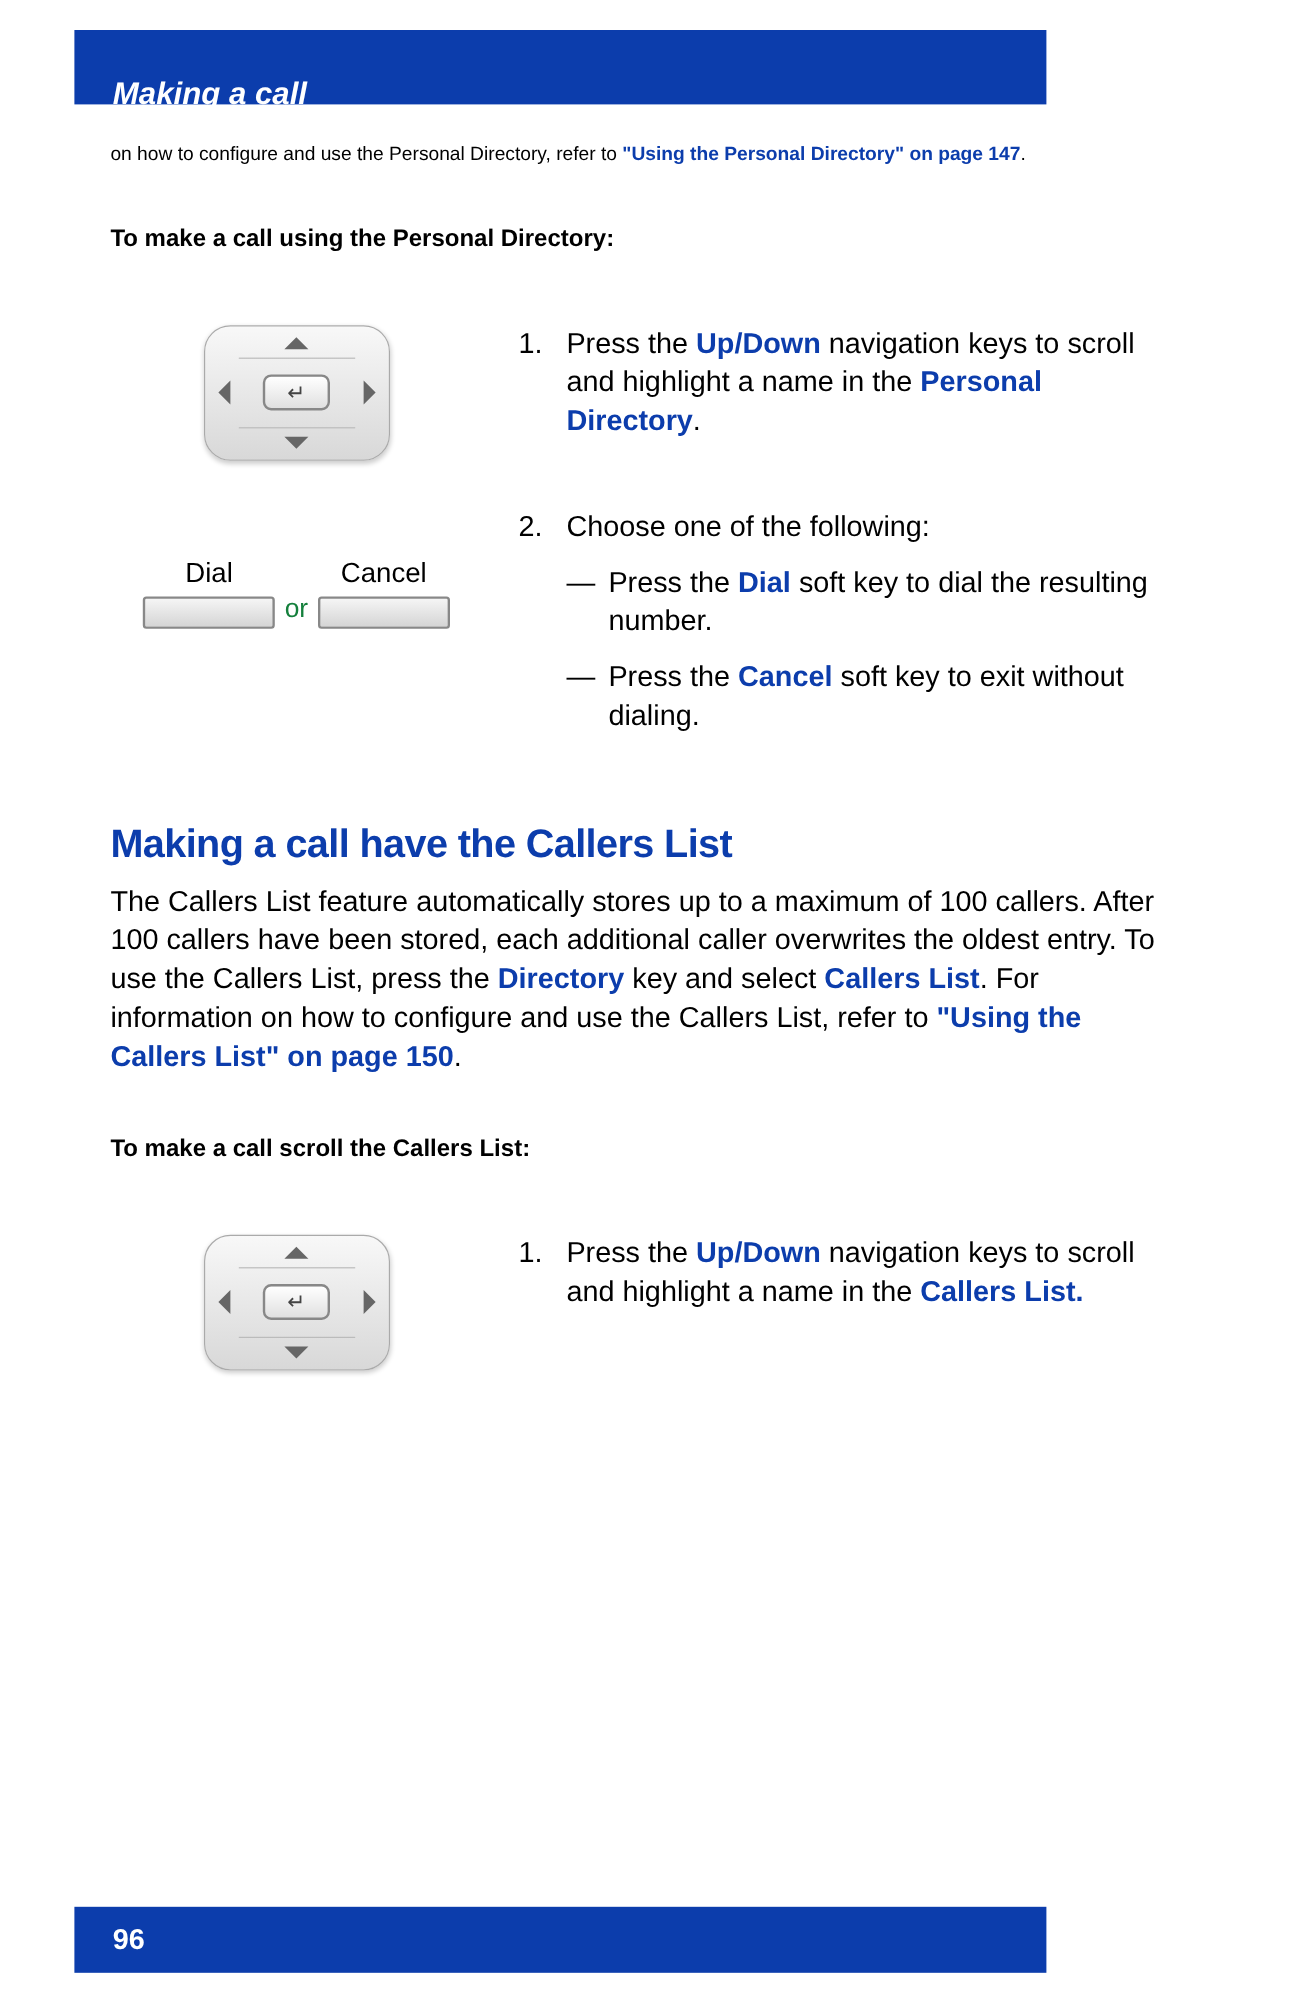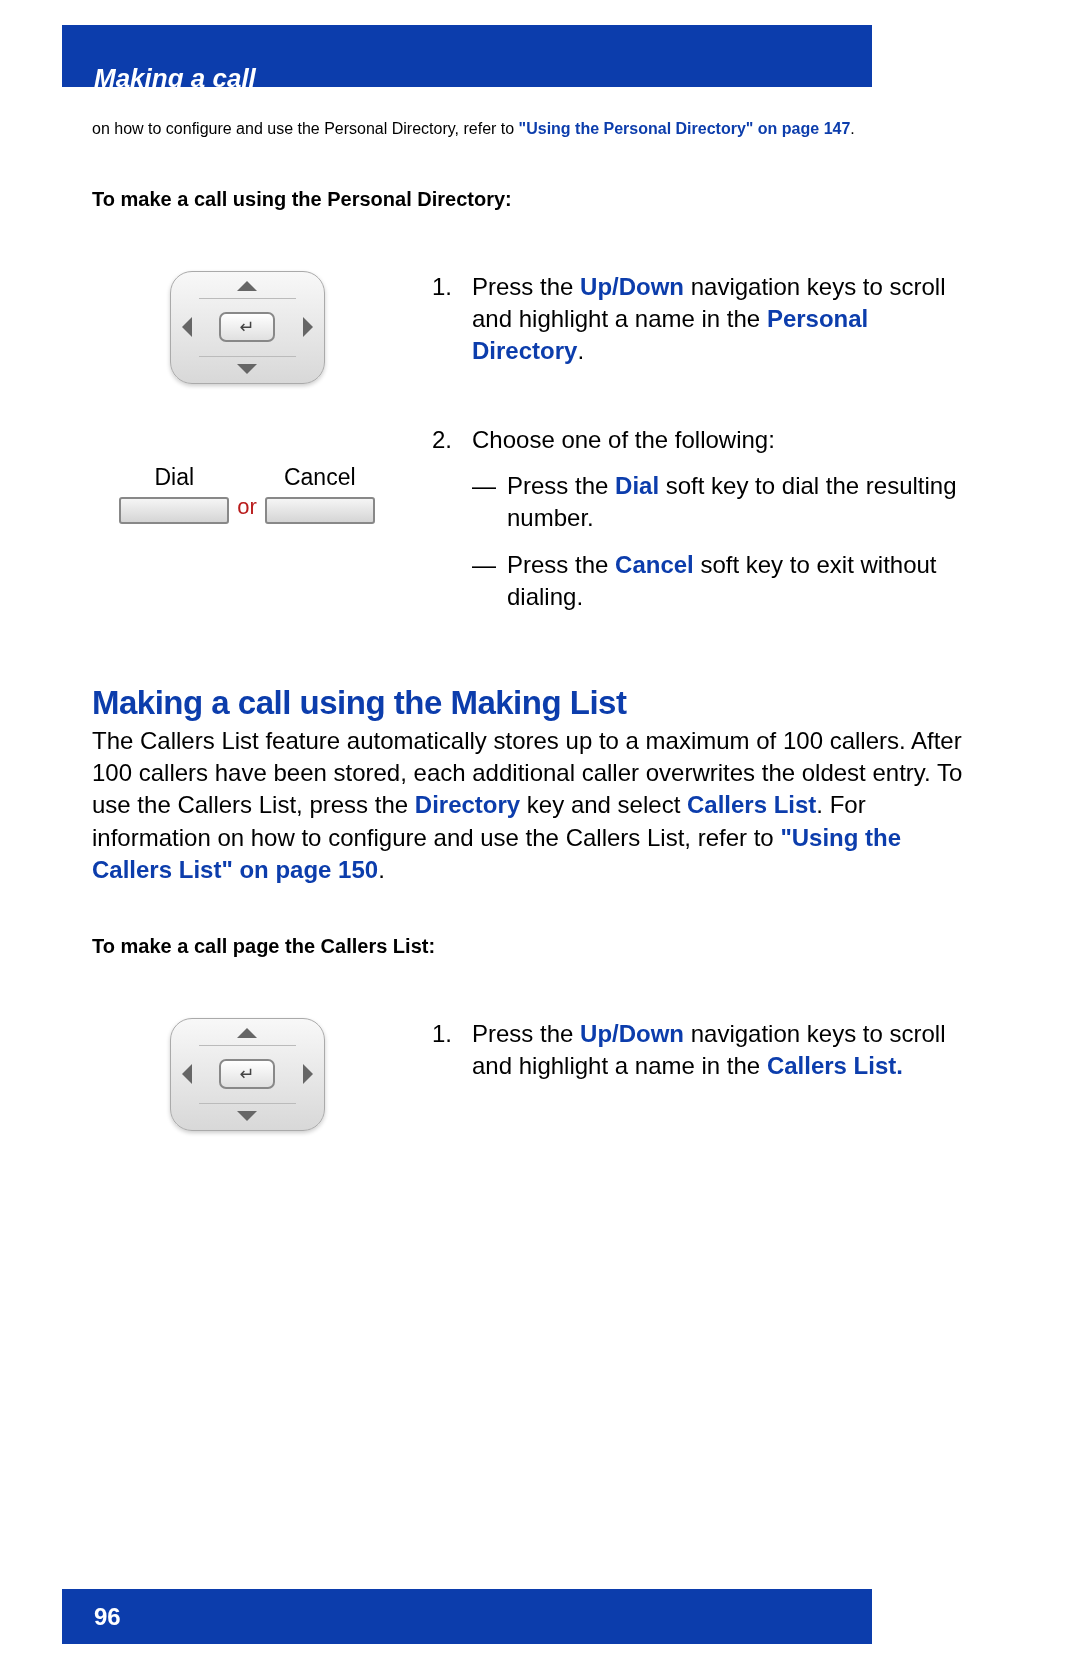--- a/index.html
+++ b/index.html
@@ -100,21 +100,21 @@
       font-weight: bold;
       color: #0c3dac;
       margin-top: 70px;
       font-family: "Arial Black", Arial, sans-serif;
       letter-spacing: -0.5px;
     }
     .section-body {
       font-size: 24px;
       line-height: 1.35;
       color: #000;
-      margin-top: 3px;
+      margin-top: 14px;
     }
     .footer-bar {
       position: absolute;
       bottom: 25px;
       left: 62px;
       width: 810px;
       height: 55px;
       background: #0c3dac;
       display: flex;
       align-items: center;
@@ -230,21 +230,21 @@
     }
     .softkey-btn {
       width: 110px;
       height: 27px;
       background: linear-gradient(180deg, #f5f5f5 0%, #d5d5d5 100%);
       border: 2px solid #888;
       border-radius: 3px;
     }
     .or-text {
       font-size: 22px;
-      color: #b91c1c;
+      color: #15803d;
       padding-bottom: 4px;
     }
     .step-row-2 {
       margin-top: 40px;
     }
     .step-graphic-2 {
       padding-top: 40px;
     }
   </style>
 </head>
@@ -311,27 +311,27 @@
       </div>
       <div class="sub-item">
         <span class="dash">—</span>
         <span>
           <span>Press the </span><span class="link-text">Cancel</span><span> soft key to exit without dialing.</span>
         </span>
       </div>
     </div>
   </div>
 
-  <h2 class="section-heading">Making a call using the Making List</h2>
+  <h2 class="section-heading">Making a call have the Callers List</h2>
 
   <p class="section-body">
     <span>The Callers List feature automatically stores up to a maximum of 100 callers. After 100 callers have been stored, each additional caller overwrites the oldest entry. To use the Callers List, press the </span><span class="link-text">Directory</span><span> key and select </span><span class="link-text">Callers List</span><span>. For information on how to configure and use the Callers List, refer to </span><span class="link-text">"Using the Callers List" on page 150</span><span>.</span>
   </p>
 
-  <p class="procedure-heading">To make a call page the Callers List:</p>
+  <p class="procedure-heading">To make a call scroll the Callers List:</p>
 
   <div class="step-row">
     <div class="step-graphic">
       <div class="nav-pad">
         <div class="hline-top"></div>
         <div class="hline-bottom"></div>
         <div class="arrow-up"></div>
         <div class="arrow-down"></div>
         <div class="arrow-left"></div>
         <div class="arrow-right"></div>

